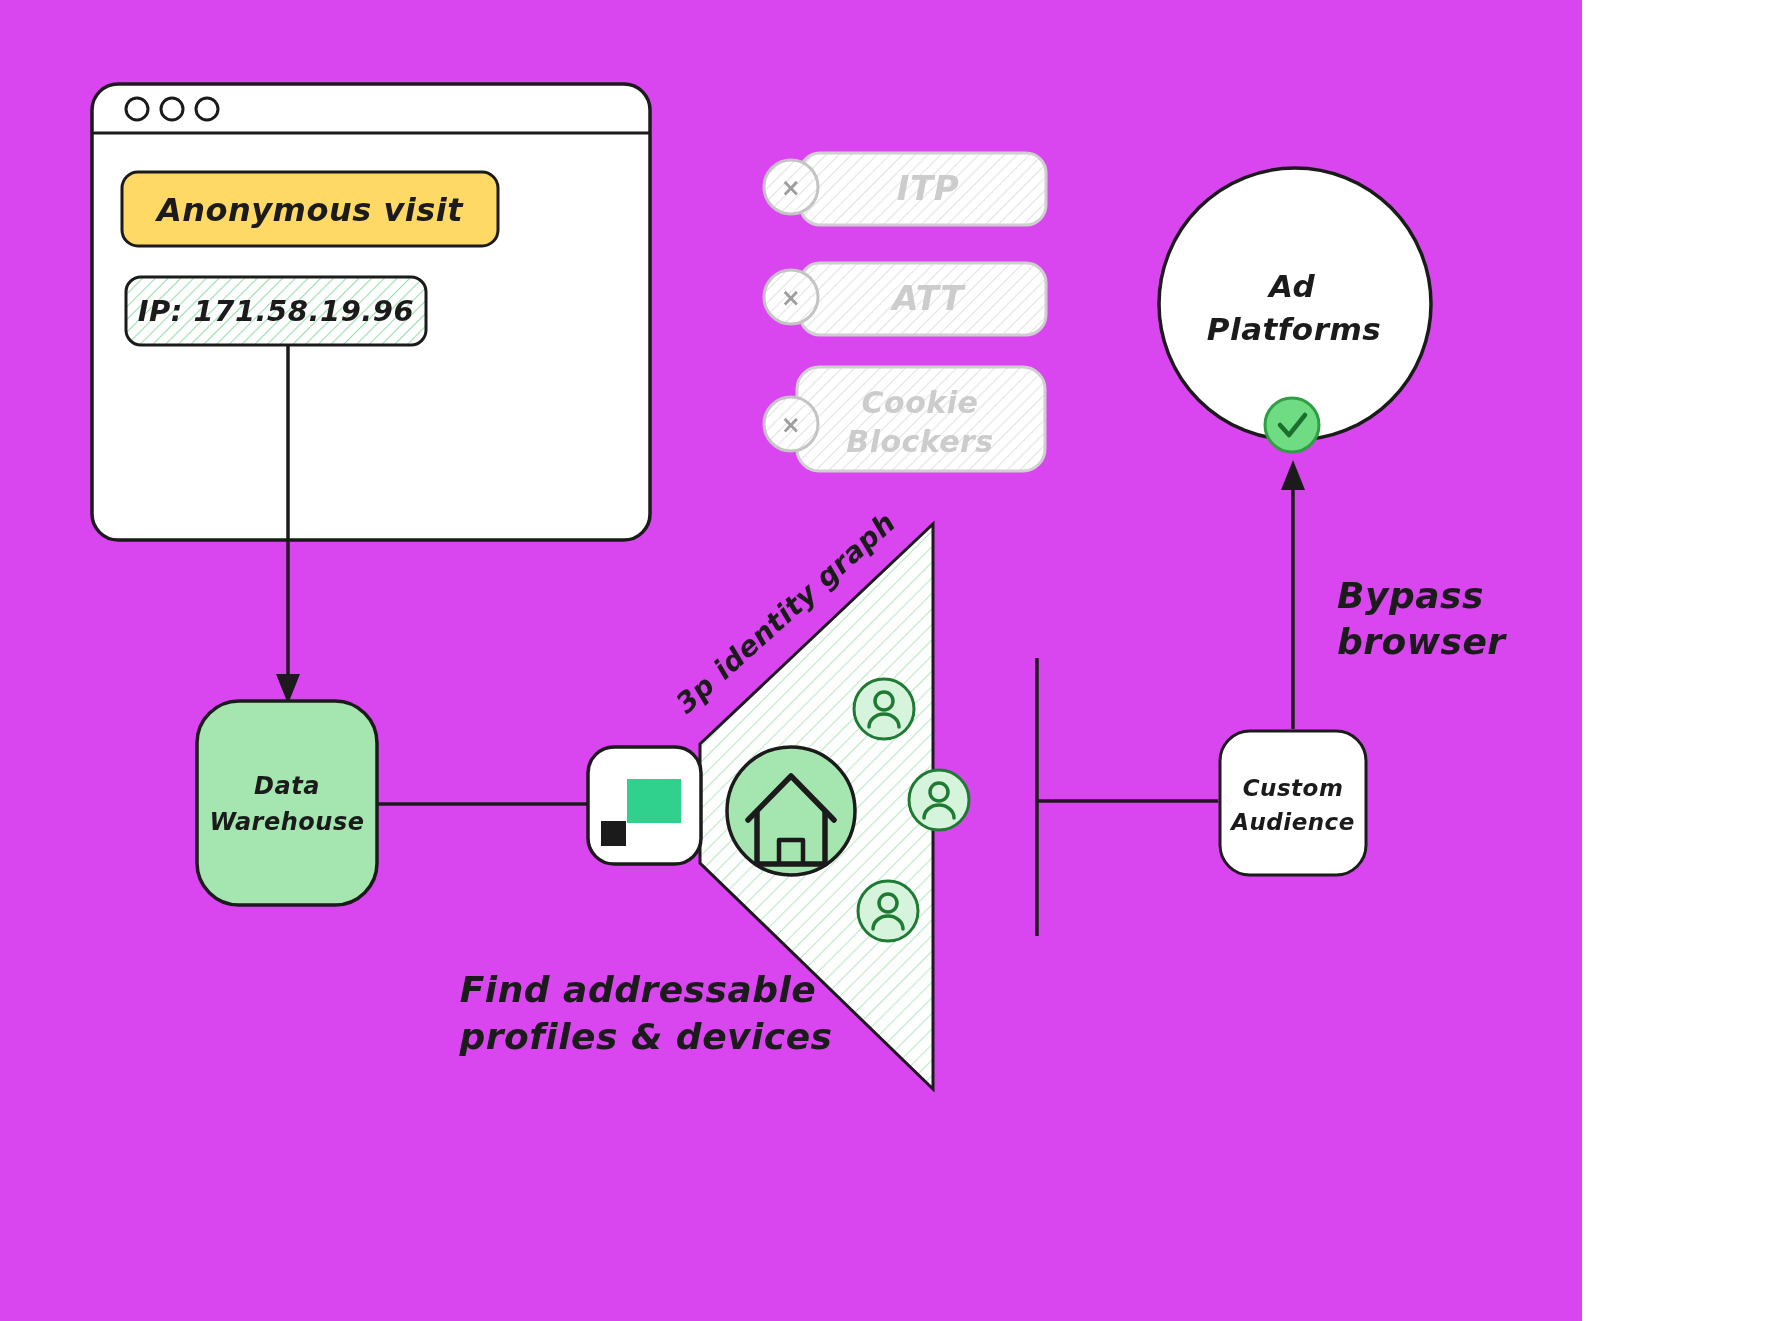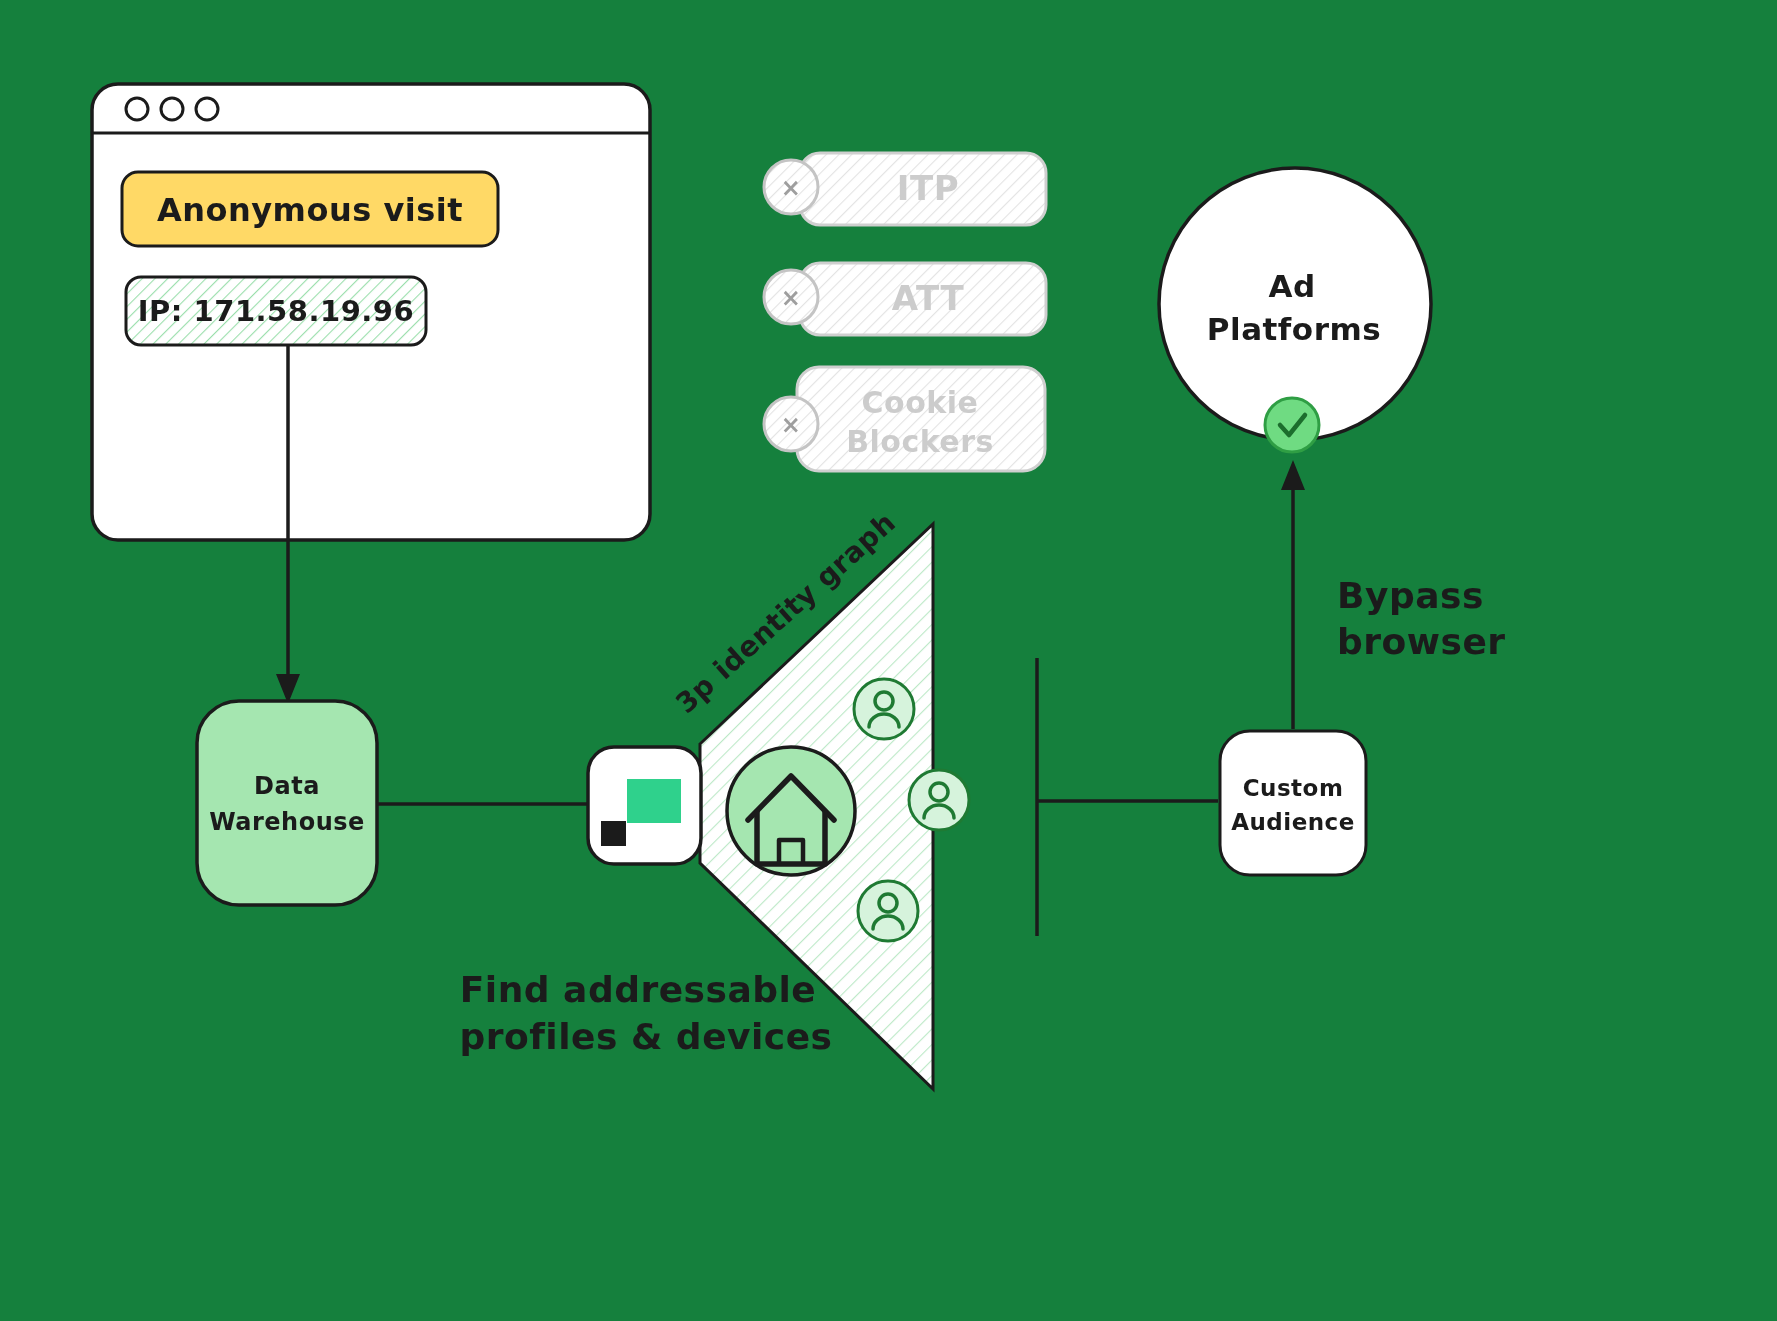--- a/index.html
+++ b/index.html
@@ -1,16 +1,16 @@
 <!DOCTYPE html>
 <html><head>
 <meta charset="utf-8">
 <style>
   html, body { margin: 0; padding: 0; background: #ffffff; }
-  .stage { position: relative; width: 1777px; height: 1321px; background: #15803d; overflow: hidden; }
+  .stage { position: relative; width: 1582px; height: 1321px; background: #d946ef; overflow: hidden; font-style: italic; }
   svg text {
     font-family: "DejaVu Sans", sans-serif;
     fill: #1b1b1b;
     letter-spacing: 0.5px;
   }
   .t-chip   { font-size: 32px; font-weight: 600; }
   .t-ip     { font-size: 29px; font-weight: 600; }
   .t-node   { font-size: 24px; font-weight: 600; }
   .t-node-sm{ font-size: 23px; font-weight: 600; }
   .t-cap    { font-size: 36px; font-weight: 600; }

